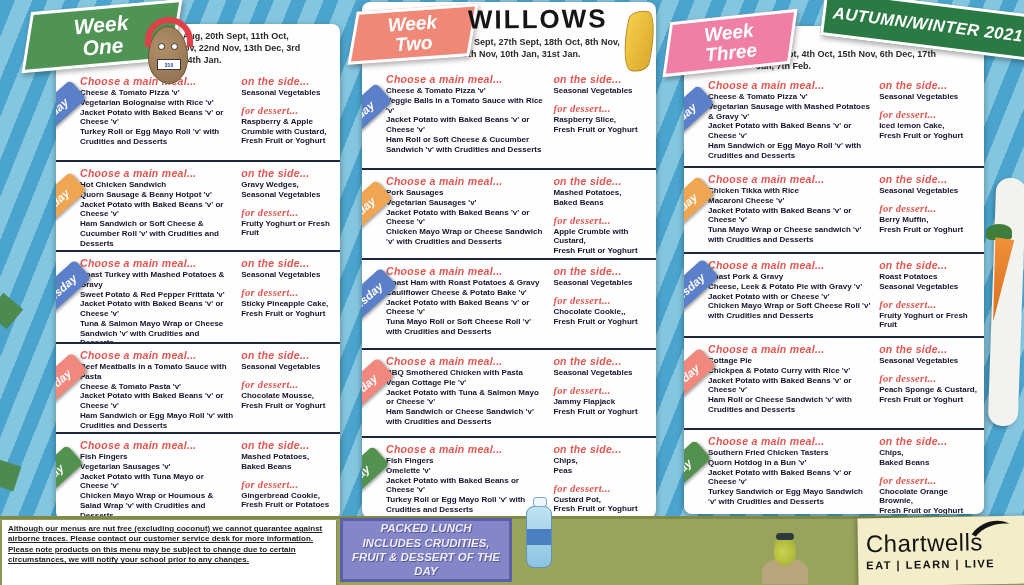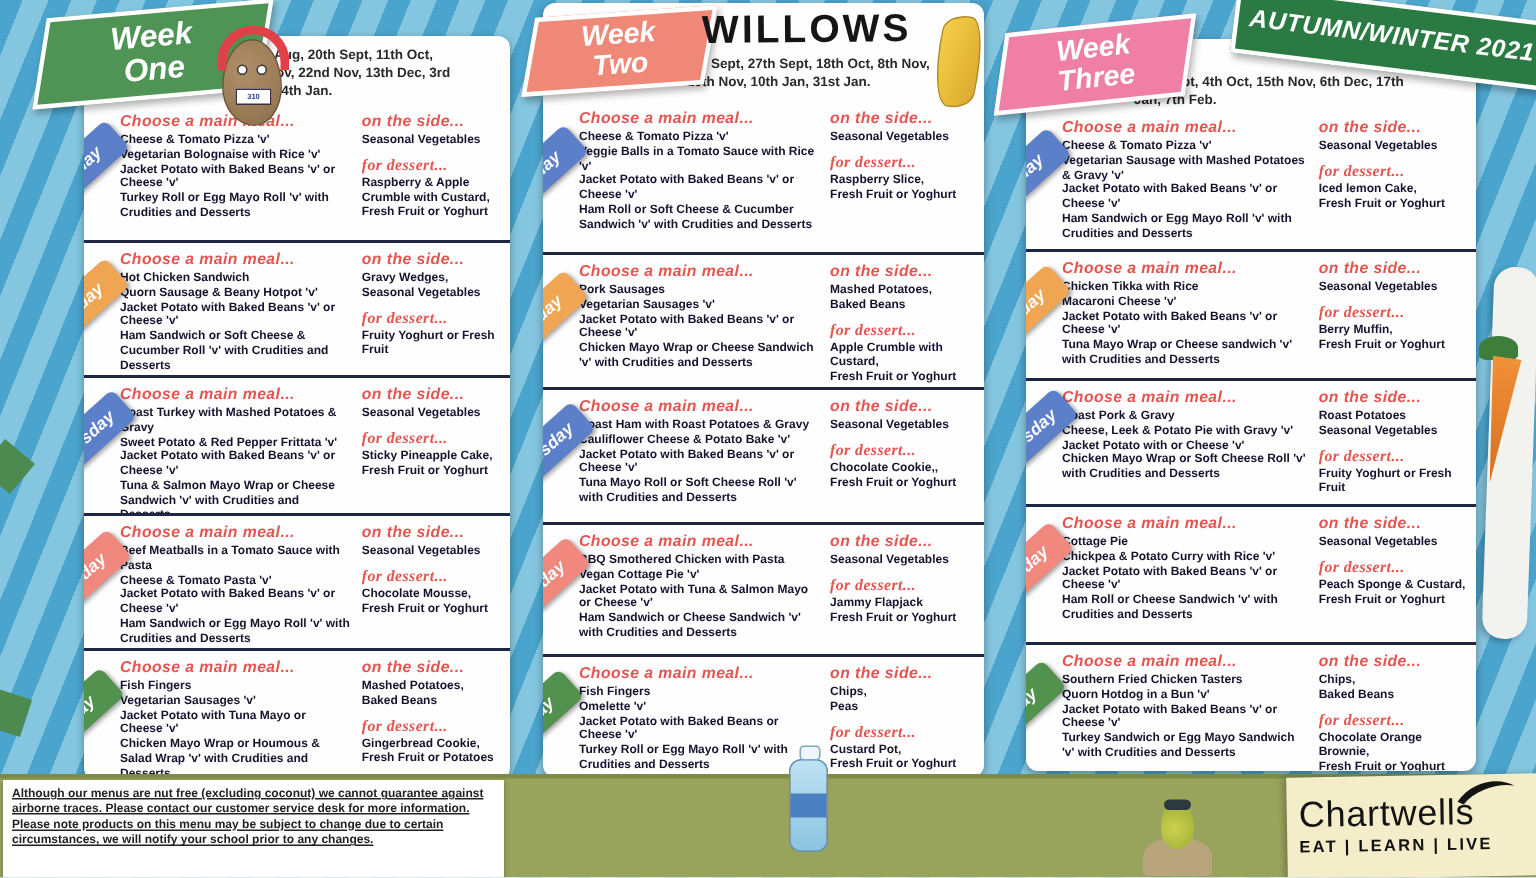--- a/index.html
+++ b/index.html
@@ -486,20 +486,23 @@
       </div>
     </div>
   </div>
 
   <div class="footer-band"></div>
 
   <div class="disclaimer">
     <div>Although our menus are nut free (excluding coconut) we cannot guarantee against airborne traces. Please contact our customer service desk for more information. Please note products on this menu may be subject to change due to certain circumstances, we will notify your school prior to any changes.</div>
   </div>
 
+  <div class="packed-banner">
+    <span style="width:150px;">PACKED LUNCH INCLUDES CRUDITIES, FRUIT &amp; DESSERT OF THE DAY</span>
+  </div>
 
 
   <div class="brand-box">
     <svg class="swoosh" width="42" height="20" viewBox="0 0 42 20">
       <path d="M2 16 C 12 2, 30 0, 40 6 C 30 4, 14 8, 6 18 Z" fill="#141414"></path>
     </svg>
     <div class="brand-name">Chartwells</div>
     <div class="brand-tag">EAT | LEARN | LIVE</div>
   </div>
 

